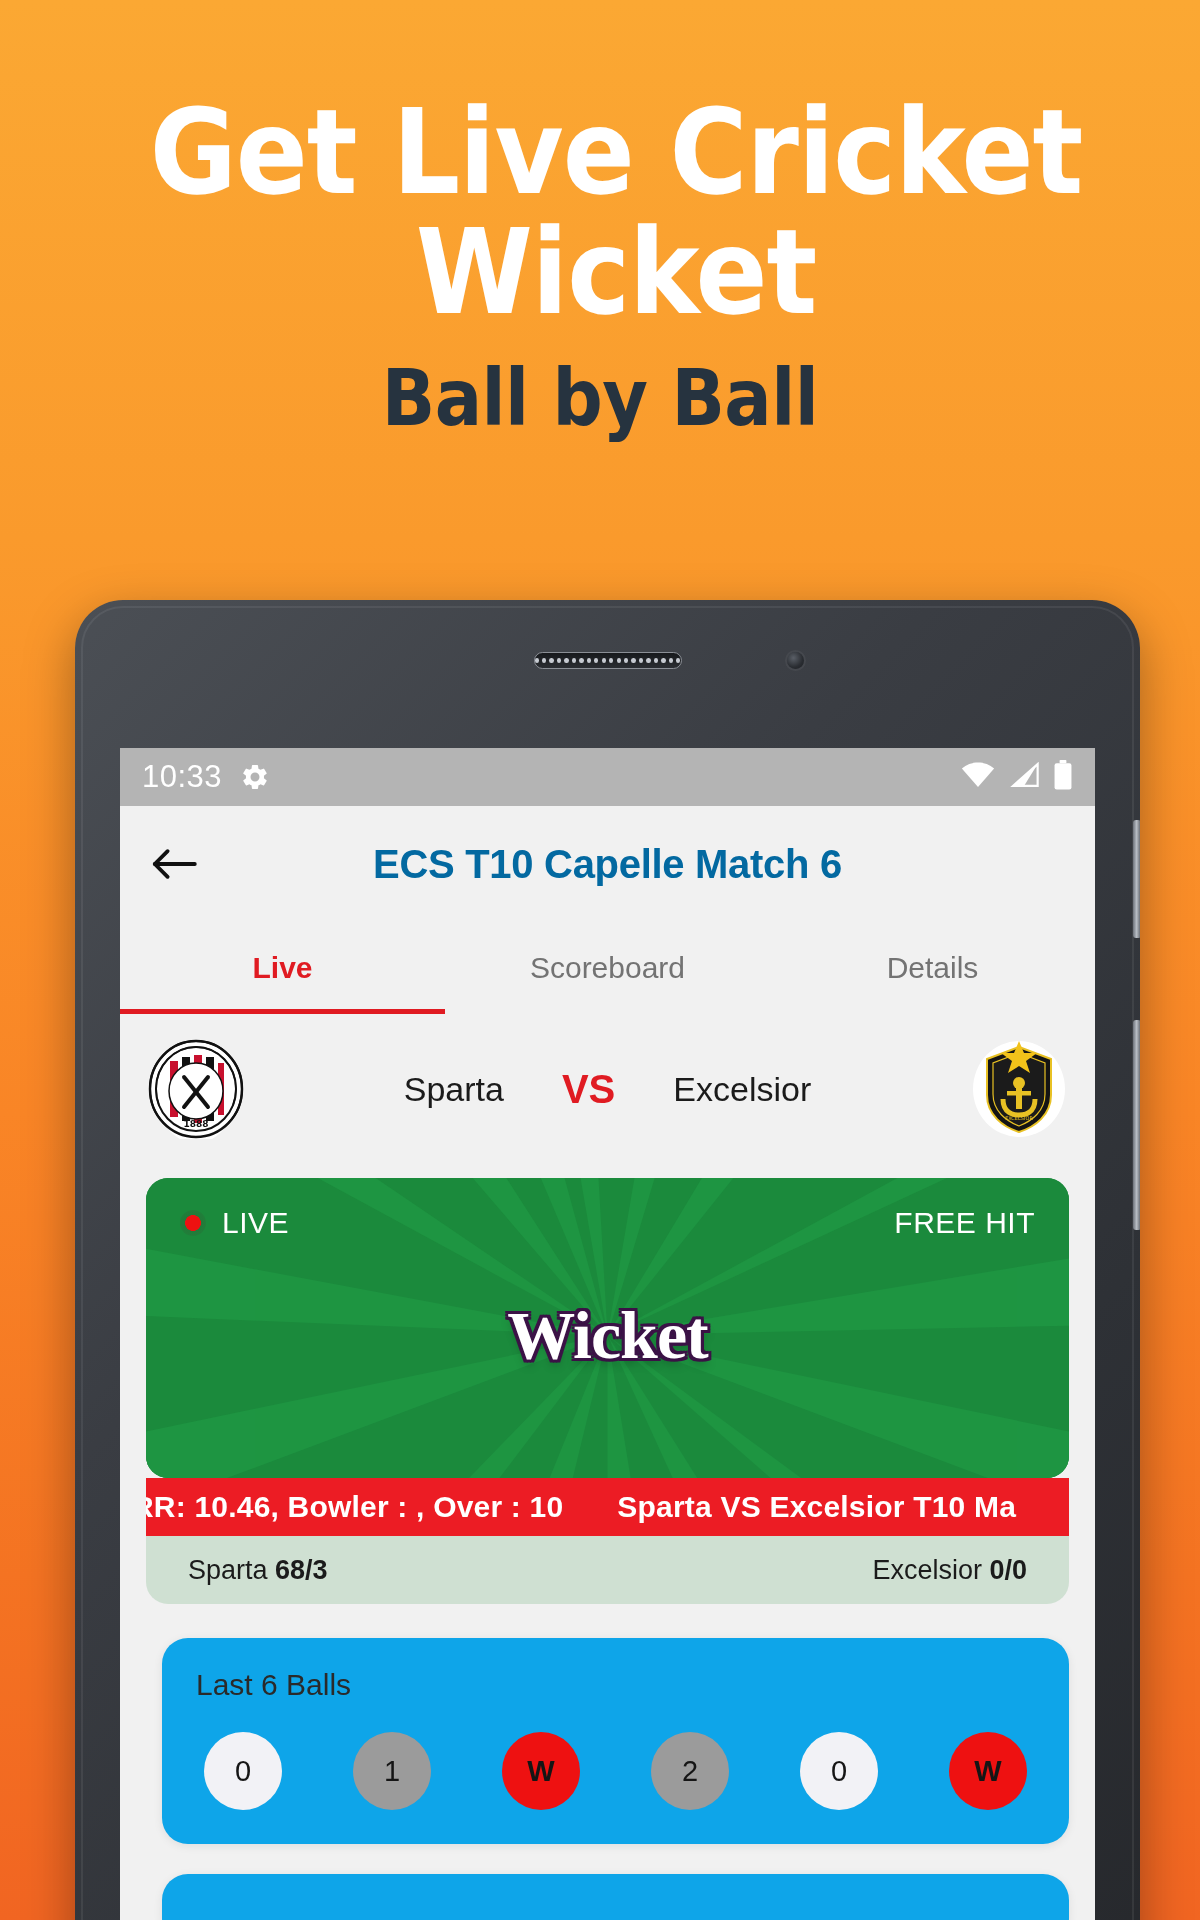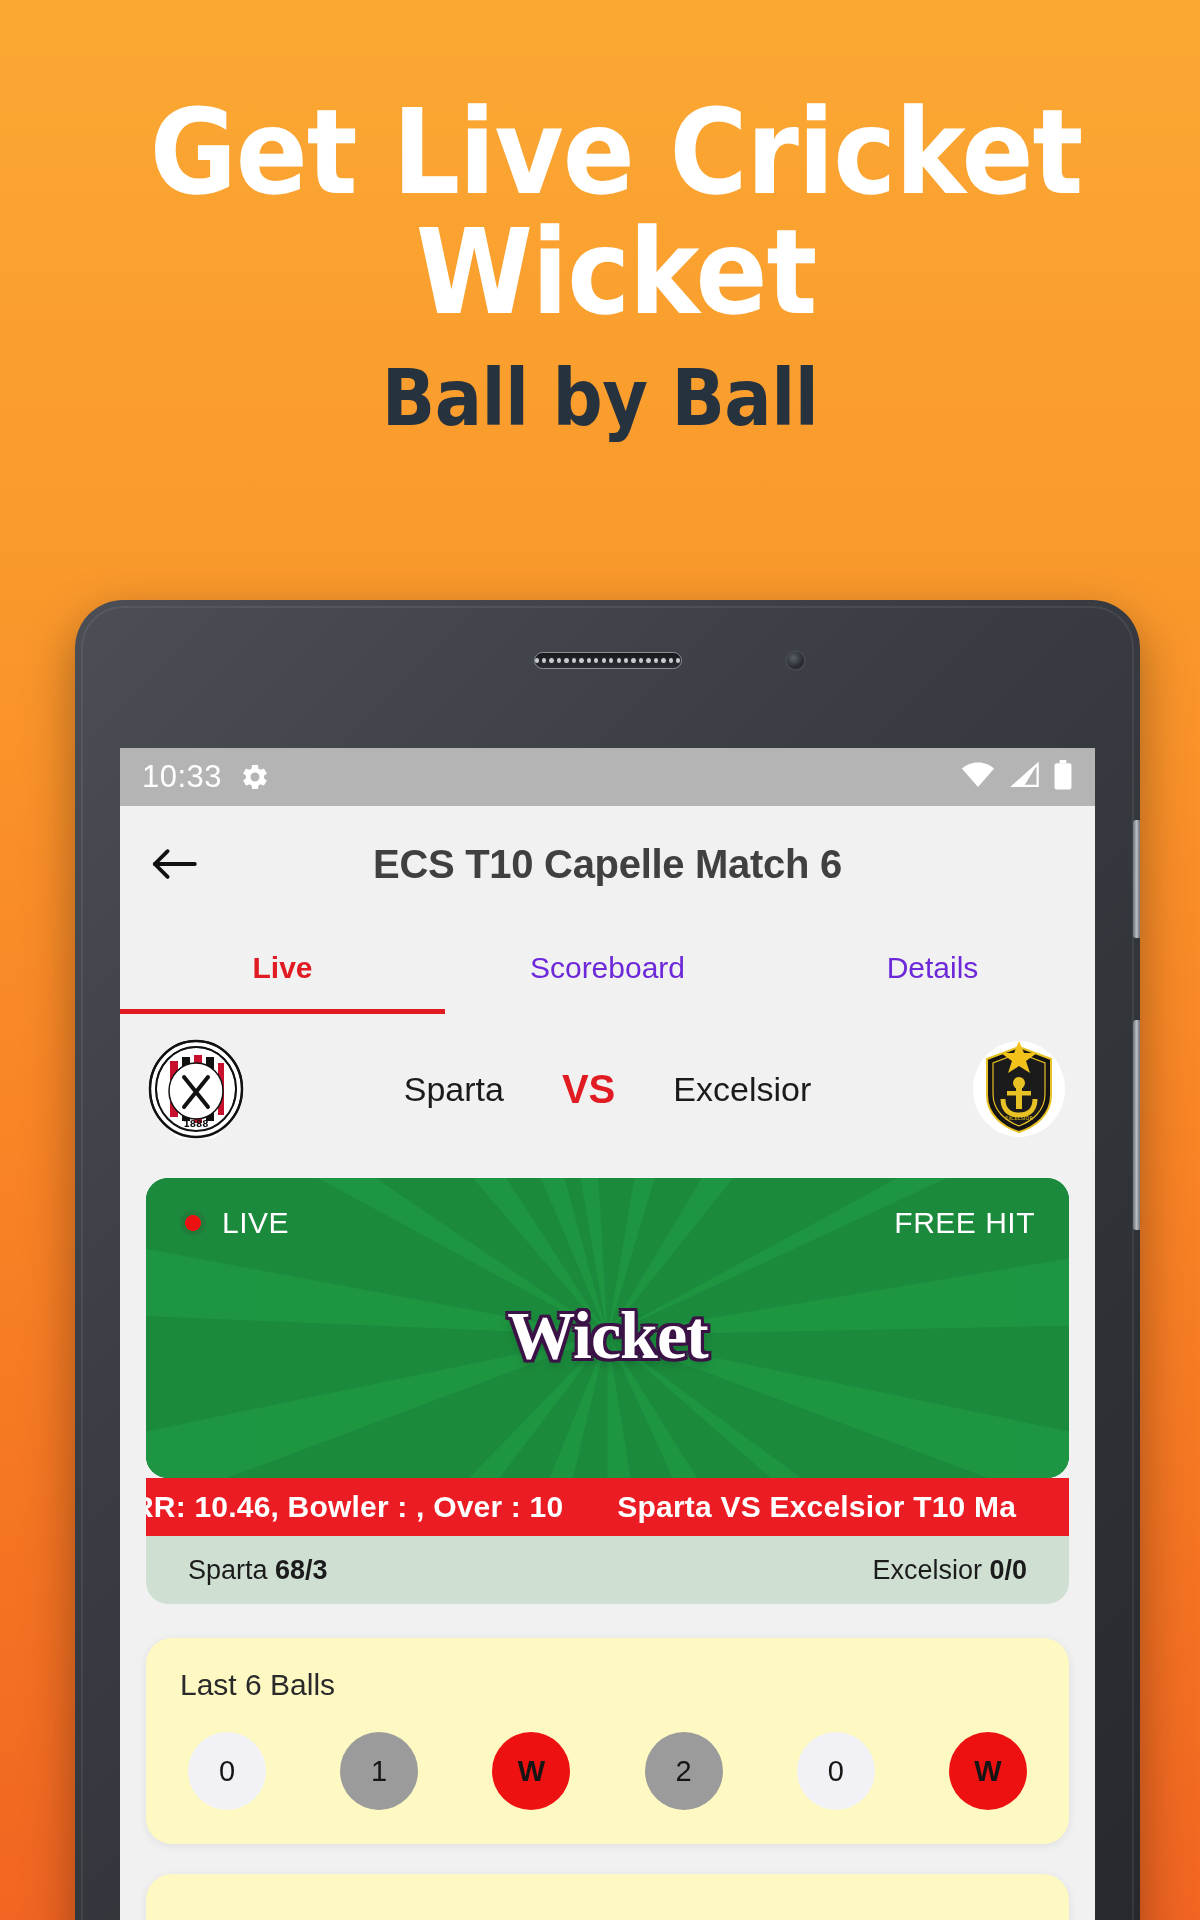--- a/index.html
+++ b/index.html
@@ -88,29 +88,29 @@
     color:#ffffff;
   }
   .sb-time { font-size:31px; font-weight:400; letter-spacing:0.5px; }
   .sb-gear { margin-left:18px; display:flex; align-items:center; }
   .sb-right { margin-left:auto; display:flex; align-items:center; gap:14px; }
 
   
   .appbar { height:116px; display:flex; align-items:center; padding:0 30px; background:#f1f1f1; }
   .back-arrow { width:60px; display:flex; align-items:center; justify-content:flex-start; }
   .appbar-title {
-    flex:1; text-align:center; font-size:40px; font-weight:bold; color:#404040;
+    flex:1; text-align:center; font-size:40px; font-weight:bold; color:#0369a1;
     margin-right:60px; letter-spacing:-0.3px;
   }
 
   
   .tabs { display:flex; height:92px; background:#f1f1f1; }
   .tab {
     flex:1; display:flex; align-items:center; justify-content:center;
-    font-size:30px; color:#6d28d9; position:relative;
+    font-size:30px; color:#737373; position:relative;
   }
   .tab.active { color:#E01B22; font-weight:bold; }
   .tab.active::after {
     content:""; position:absolute; bottom:0; left:0; right:0; height:5px; background:#E01B22;
   }
 
   
   .teams { height:150px; display:flex; align-items:center; padding:0 26px; background:#f1f1f1; }
   .crest { width:100px; height:100px; flex:0 0 100px; position:relative; }
   .teams-mid { flex:1; display:flex; align-items:center; justify-content:center; gap:58px; }
@@ -159,21 +159,21 @@
   .scores {
     background:#cfe0d2; height:68px; display:flex; align-items:center;
     padding:0 42px; border-radius:0 0 22px 22px;
   }
   .score-left, .score-right { font-size:27px; color:#1b1b1b; }
   .score-right { margin-left:auto; }
   .score-val { font-weight:bold; }
 
   
   .card {
-    margin:34px 26px 0 26px; background:#fef9c3; border-radius:26px;
+    margin:34px 26px 0 42px; background:#0ea5e9; border-radius:26px;
     box-shadow:0 2px 10px rgba(0,0,0,0.08); padding:30px 34px 34px 34px;
   }
   .card-title { font-size:30px; color:#2a2a2a; }
   .balls { display:flex; align-items:center; justify-content:space-between; margin-top:30px; padding:0 8px; }
   .ball {
     width:78px; height:78px; border-radius:50%;
     display:flex; align-items:center; justify-content:center;
     font-size:29px; color:#151515;
   }
   .ball.blank { background:#f2f2f6; }

